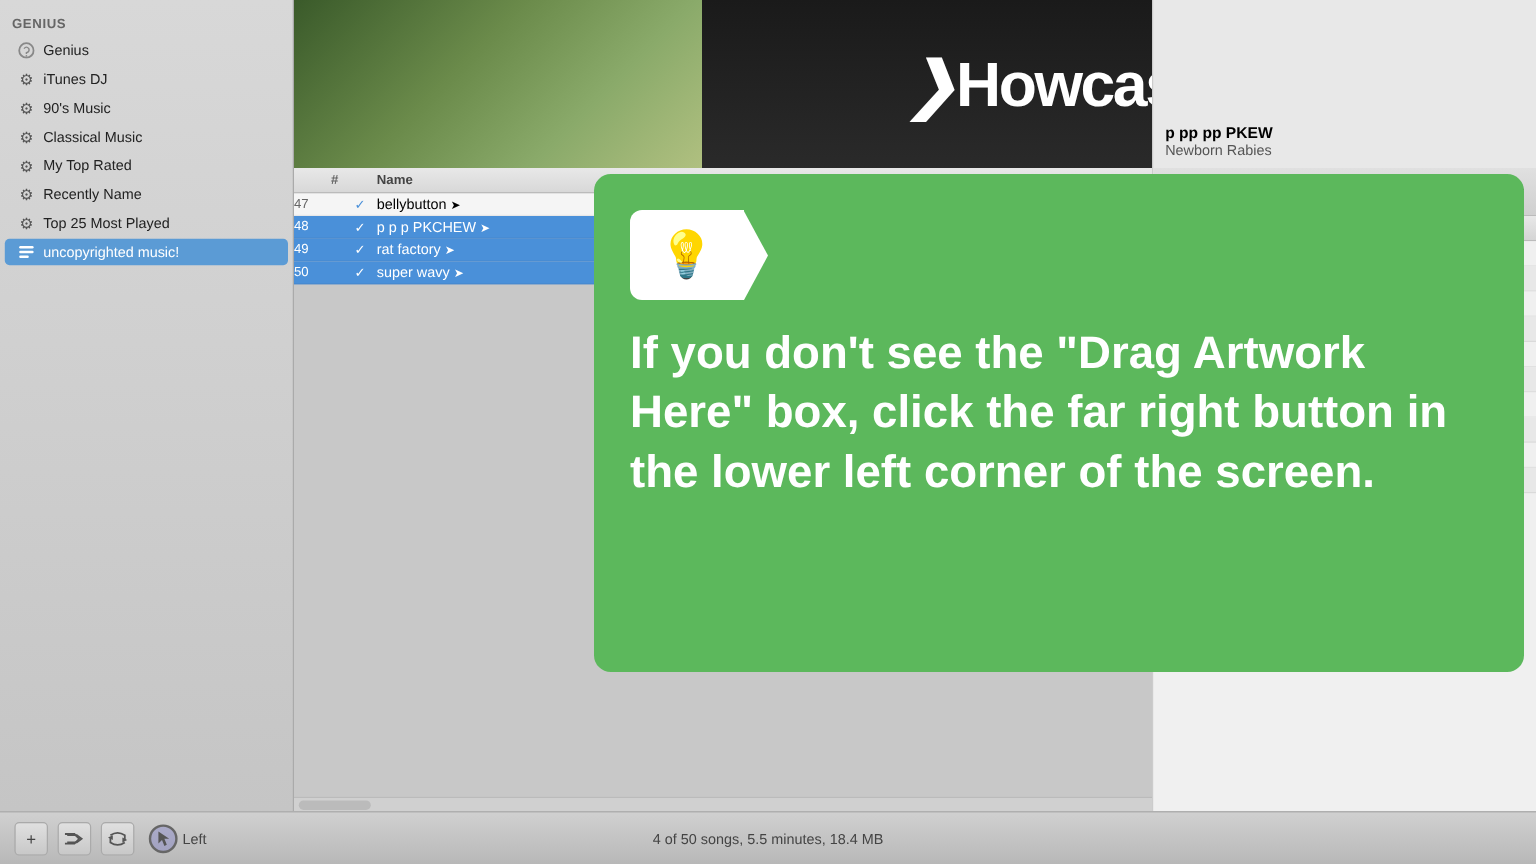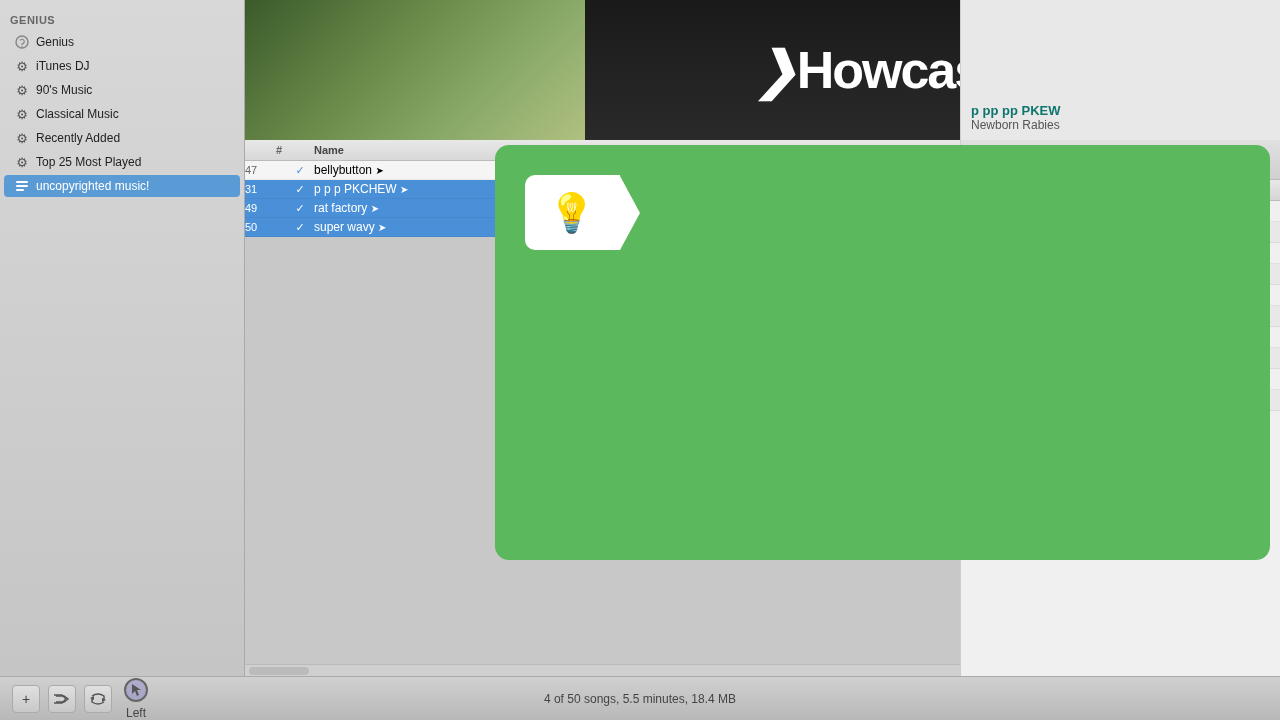--- a/index.html
+++ b/index.html
@@ -260,21 +260,20 @@
       transform: translateX(-50%);
       font-size: 12px;
       color: #444;
     }
 
     .cursor-indicator {
       display: flex;
       align-items: center;
       gap: 4px;
       margin-left: 4px;
-      flex-direction: column;
     }
 
     .cursor-circle {
       width: 24px;
       height: 24px;
       border: 2px solid #666;
       border-radius: 50%;
       background: rgba(100,100,200,0.3);
       display: flex;
       align-items: center;
@@ -352,21 +351,25 @@
     <div class="sidebar-item">
       <span class="item-icon icon-gear"></span>
       <span>90's Music</span>
     </div>
     <div class="sidebar-item">
       <span class="item-icon icon-gear"></span>
       <span>Classical Music</span>
     </div>
     <div class="sidebar-item">
       <span class="item-icon icon-gear"></span>
-      <span>Recently Added</span>
+      <span>My Top Rated</span>
+    </div>
+    <div class="sidebar-item">
+      <span class="item-icon icon-gear"></span>
+      <span>Recently Name</span>
     </div>
     <div class="sidebar-item">
       <span class="item-icon icon-gear"></span>
       <span>Top 25 Most Played</span>
     </div>
     <div class="sidebar-item active">
       <span class="item-icon">
         <svg width="14" height="14" viewBox="0 0 14 14">
             <rect x="1" y="2" width="12" height="2" rx="1" fill="white"></rect>
             <rect x="1" y="6" width="12" height="2" rx="1" fill="white"></rect>
@@ -381,21 +384,21 @@
 
     <div class="top-area">
       <div class="video-thumbnail"></div>
       <div class="howcast-area">
         <div class="howcast-logo">
           <span style="font-style:italic;">❯</span>Howcast<span style="color:#aaa;">.</span><span style="color:#ddd;">com</span>
         </div>
       </div>
 
       <div style="position:absolute; right:0; top:0; width:320px; height:140px; background:#e8e8e8; border-left:1px solid #ccc; display:flex; flex-direction:column; justify-content:flex-end; padding:8px 10px;">
-        <div style="font-size:13px; font-weight:bold; color:#0f766e;">p pp pp PKEW</div>
+        <div style="font-size:13px; font-weight:bold; color:#000000;">p pp pp PKEW</div>
         <div style="font-size:12px; color:#555;">Newborn Rabies</div>
       </div>
     </div>
 
     <div style="flex:1; display:flex; overflow:hidden;">
 
       <div class="song-list-area">
 
         <div class="list-header">
           <div class="col-num">#</div>
@@ -415,21 +418,21 @@
               <span class="song-title-icon"> ➤</span>
             </div>
             <div class="col-time">1:20</div>
             <div class="col-artist-cell">
               <span class="song-artist">Newborn Rabies</span>
               <span class="arrow-icon">➤</span>
             </div>
           </div>
 
           <div class="song-row selected">
-            <div class="col-num">31</div>
+            <div class="col-num">48</div>
             <div class="col-check">✓</div>
             <div class="col-title-cell">
               <span class="song-title">p p p PKCHEW</span>
               <span class="song-title-icon"> ➤</span>
             </div>
             <div class="col-time">1:30</div>
             <div class="col-artist-cell">
               <span class="song-artist">Newborn Rabies</span>
               <span class="arrow-icon">➤</span>
             </div>
@@ -513,20 +516,21 @@
         </div>
       </div>
     </div>
 
     <div class="green-overlay">
       <div class="lightbulb-container">
         <div class="lb-shape">
           <span class="lb-icon">💡</span>
         </div>
       </div>
+      <div class="overlay-text">If you don't see the "Drag Artwork Here" box, click the far right button in the lower left corner of the screen.</div>
     </div>
 
   </div>
 </div>
 
 <div class="bottom-bar">
   <div class="bottom-btn">
     <span>+</span>
   </div>
   <div class="bottom-btn">

